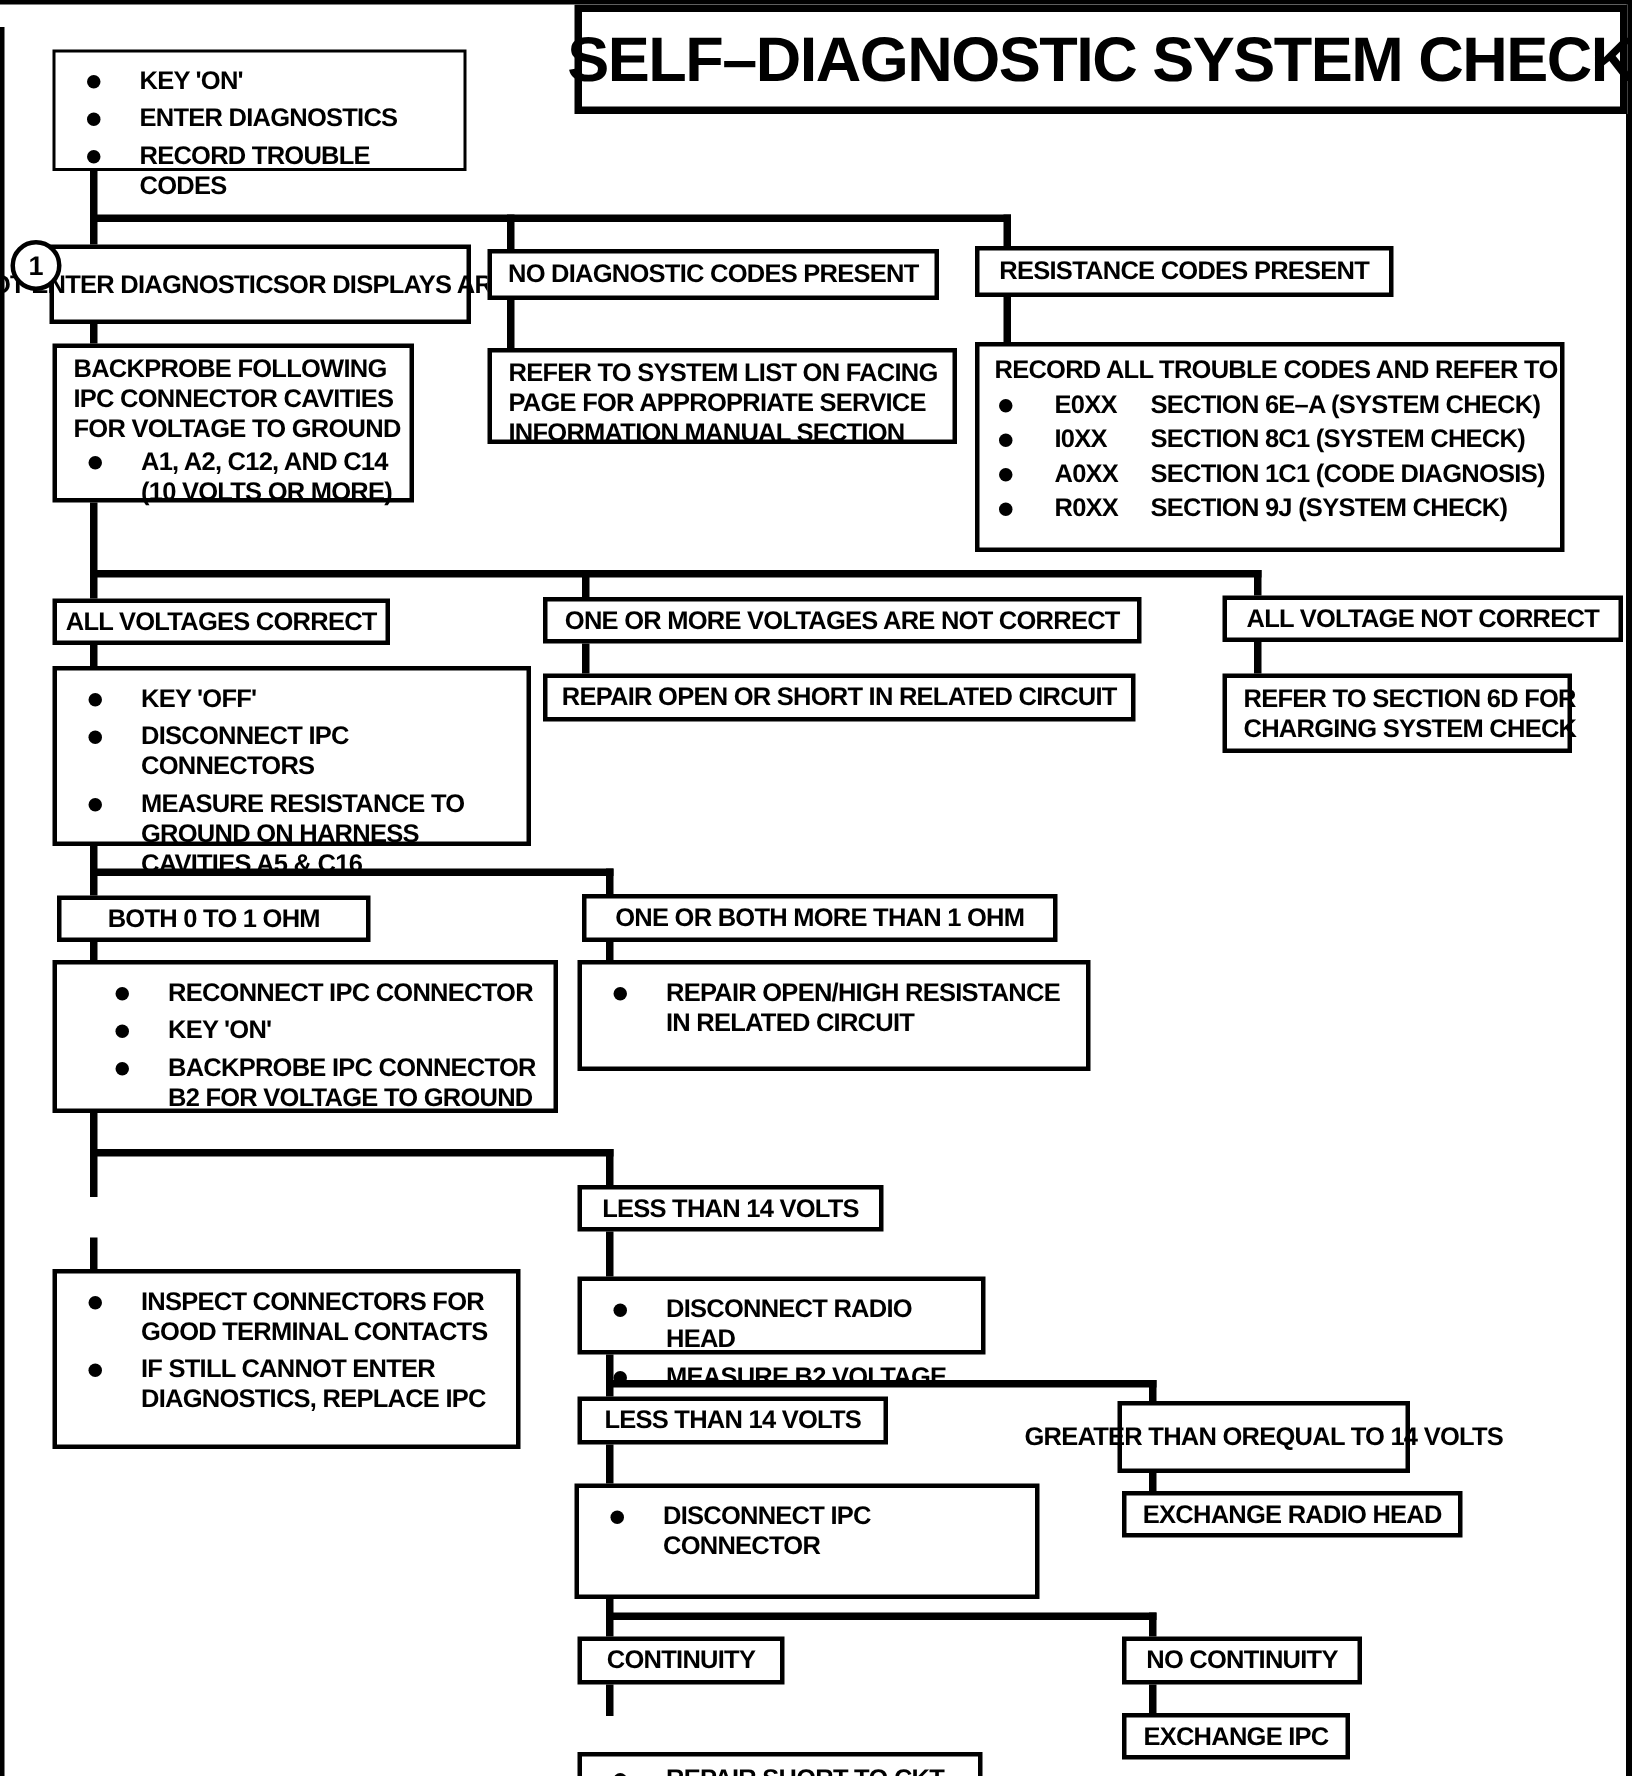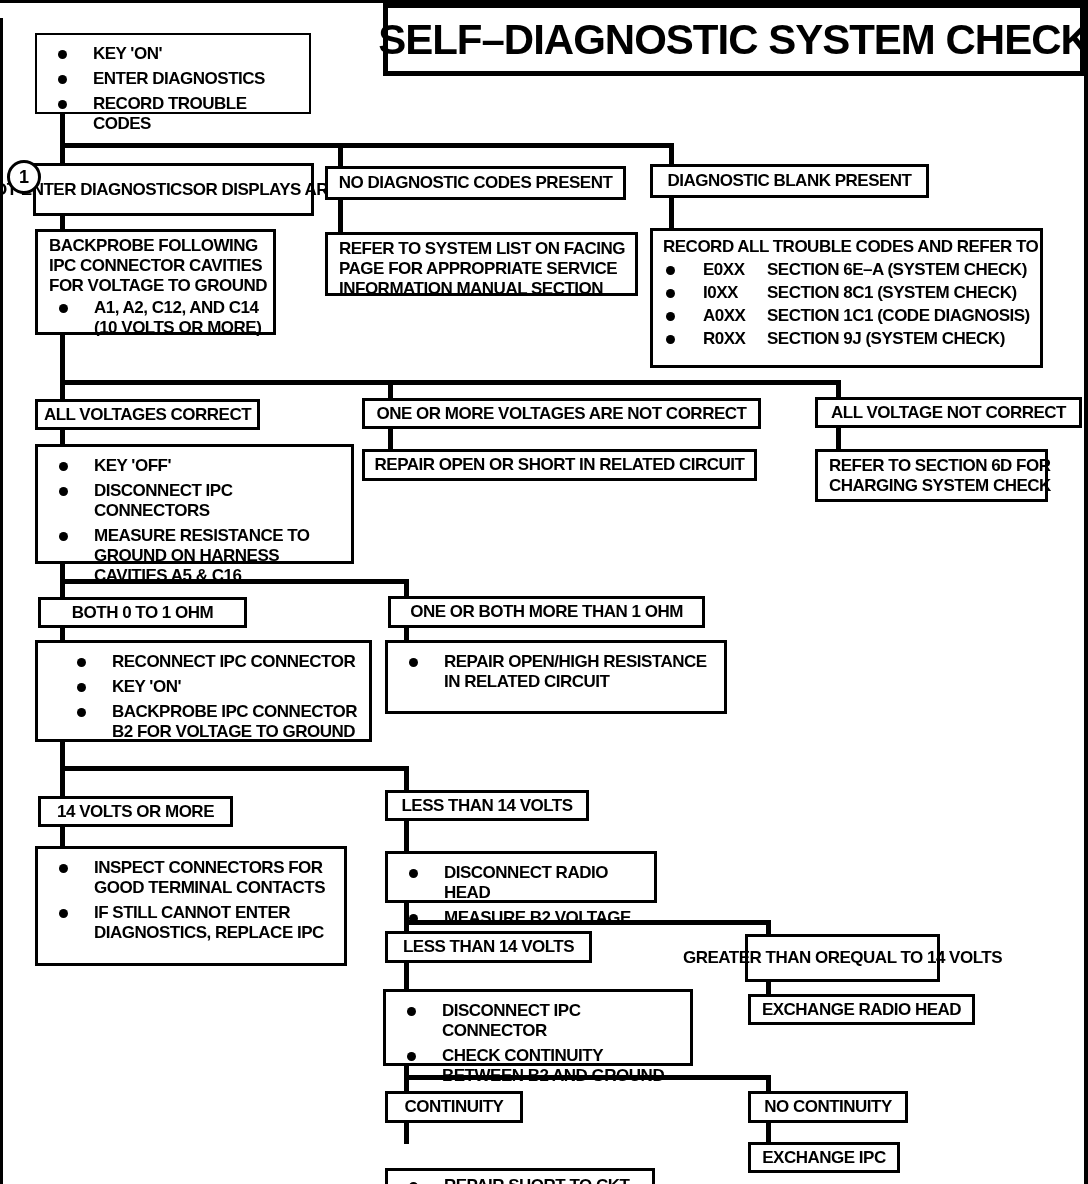--- a/index.html
+++ b/index.html
@@ -104,21 +104,21 @@
   <div class="box center" style="left:33px;top:163px;width:281px;height:53px;">
       <div class="tl">CANNOT ENTER DIAGNOSTICS</div>
       <div class="tl">OR DISPLAYS ARE BLANK</div>
     </div>
 
   <div class="box center" style="left:325px;top:166px;width:301px;height:34px;">
     <span>NO DIAGNOSTIC CODES PRESENT</span>
   </div>
 
   <div class="box center" style="left:650px;top:164px;width:279px;height:34px;">
-    <span>DIAGNOSTIC BLANK PRESENT</span>
+    <span>RESISTANCE CODES PRESENT</span>
   </div>
 
   <div class="box" style="left:35px;top:229px;width:241px;height:106px;">
     <div class="tlwrap">
         <div class="tl">BACKPROBE FOLLOWING</div>
         <div class="tl">IPC CONNECTOR CAVITIES</div>
         <div class="tl">FOR VOLTAGE TO GROUND</div>
       </div>
     <div style="margin-top:-3px;">
         <div class="bullet-row">
@@ -223,23 +223,20 @@
       </div>
     </div>
 
   <div class="box blist" style="left:385px;top:640px;width:342px;height:74px;">
       <div class="bullet-row">
         <span class="dot"></span>
         <span class="btxt">REPAIR OPEN/HIGH RESISTANCE IN RELATED CIRCUIT</span>
       </div>
     </div>
 
-  <div class="box center" style="left:38px;top:796px;width:195px;height:31px;">
-    <span>14 VOLTS OR MORE</span>
-  </div>
 
   <div class="box center" style="left:385px;top:790px;width:204px;height:31px;">
     <span>LESS THAN 14 VOLTS</span>
   </div>
 
   <div class="box blist" style="left:35px;top:846px;width:312px;height:120px;">
       <div class="bullet-row">
         <span class="dot"></span>
         <span class="btxt">INSPECT CONNECTORS FOR GOOD TERMINAL CONTACTS</span>
       </div>
@@ -267,24 +264,20 @@
   <div class="box center" style="left:745px;top:934px;width:195px;height:48px;">
       <div class="tl">GREATER THAN OR</div>
       <div class="tl">EQUAL TO 14 VOLTS</div>
     </div>
 
   <div class="box blist" style="left:383px;top:989px;width:310px;height:77px;">
       <div class="bullet-row">
         <span class="dot"></span>
         <span class="btxt">DISCONNECT IPC CONNECTOR</span>
       </div>
-      <div class="bullet-row">
-        <span class="dot"></span>
-        <span class="btxt">CHECK CONTINUITY BETWEEN B2 AND GROUND</span>
-      </div>
     </div>
 
   <div class="box center" style="left:748px;top:994px;width:227px;height:31px;">
     <span>EXCHANGE RADIO HEAD</span>
   </div>
 
   <div class="box center" style="left:385px;top:1091px;width:138px;height:32px;">
     <span>CONTINUITY</span>
   </div>
 

